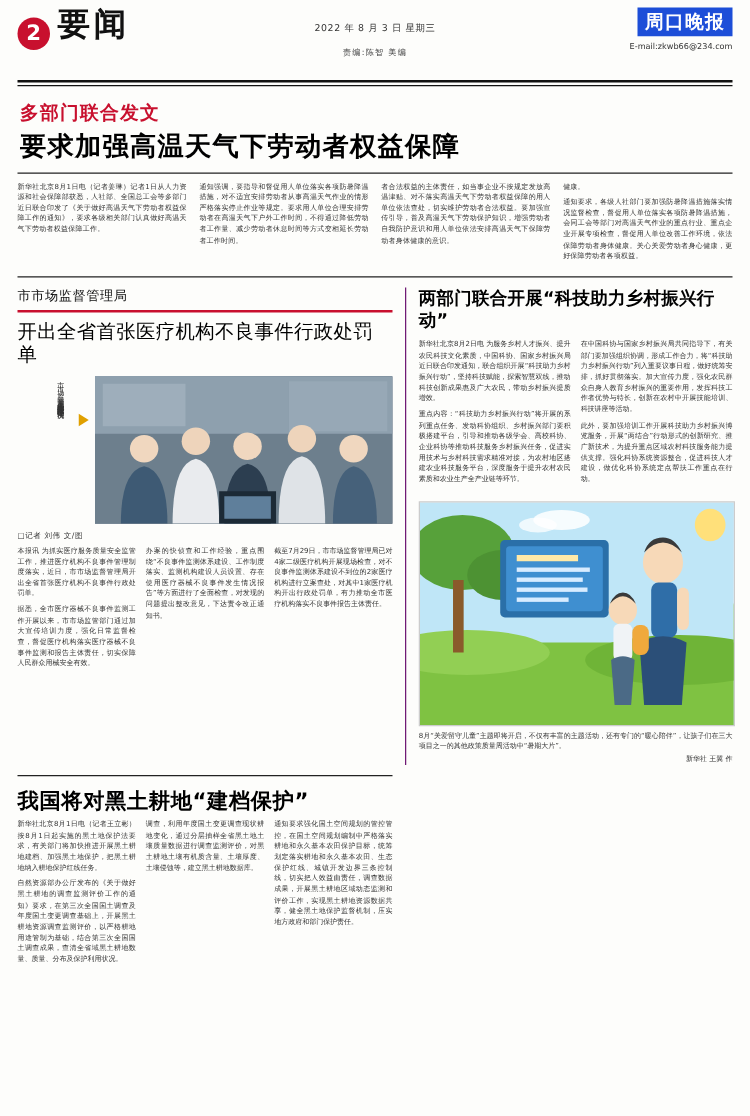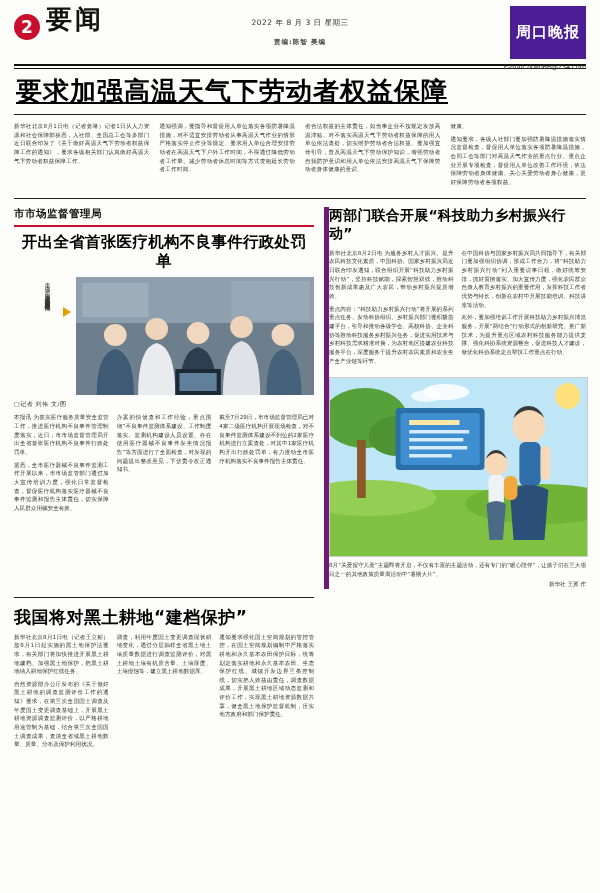--- a/index.html
+++ b/index.html
@@ -37,74 +37,73 @@
     font-family:"DejaVu Sans","Liberation Sans",sans-serif;
   }
   .masthead-center{
     position:absolute;left:50%;top:18px;transform:translateX(-50%);
     text-align:center;
   }
   .masthead-date{font-size:7.5px;color:#333;letter-spacing:.5px;}
   .masthead-editor{
     font-size:6.5px;color:#444;margin-top:10px;letter-spacing:1px;
     border:0;
-    font-weight:bold;
   }
   .masthead-right{
     position:absolute;right:0;top:6px;text-align:right;
   }
   .paper-logo{
     display:inline-block;
-    background:#4c1d95;color:#fff;
+    background:#1d4ed8;color:#fff;
     font-size:15px;font-weight:bold;letter-spacing:1px;
-    padding:17px 6px;
+    padding:2px 6px;
     font-family:Liberation Serif, serif;
   }
   .paper-email{font-size:6.5px;color:#333;margin-top:4px;}
   .rule-thick{height:2px;background:#111;margin:2px 0 0 0;}
   .rule-thin{height:1px;background:#111;margin-top:2px;}
 
   
   .lead{padding-top:8px;}
   .lead-kicker{
     font-size:15px;color:#c8102e;font-weight:bold;letter-spacing:1px;
     margin:4px 0 6px 2px;
   }
   .lead-headline{
-    font-size:26px;font-weight:bold;letter-spacing:1px;
-    line-height:1.12;margin:0 0 8px 2px;color:#000;text-decoration:underline;
+    font-size:21px;font-weight:bold;letter-spacing:1px;
+    line-height:1.12;margin:0 0 8px 2px;color:#000;
   }
   .lead-body{
     display:flex;gap:10px;
     border-top:1px solid #222;border-bottom:1px solid #222;
     padding:7px 0 7px 0;
   }
   .lead-col{
     flex:1;
     font-size:5.6px;line-height:1.55;
     text-align:justify;color:#333;
     letter-spacing:.2px;
   }
   .lead-col p{margin:0 0 4px 0;}
 
   
   .mid{
     display:flex;gap:10px;
     padding-top:8px;
   }
   .mid-left{width:300px;}
-  .mid-right{flex:1;border-left:5px solid #701a75;}
+  .mid-right{flex:1;border-left:1px solid #701a75;padding-left:10px;}
 
   .sub-kicker{
-    font-size:10.5px;font-weight:bold;color:#111;letter-spacing:.5px;
+    font-size:10.5px;font-weight:normal;color:#111;letter-spacing:.5px;
     margin:0 0 4px 0;
   }
   .sub-head{
-    font-size:15.5px;font-weight:bold;color:#000;letter-spacing:.3px;
-    line-height:1.25;margin:0 0 6px 0;text-align:center;
+    font-size:15.5px;font-weight:normal;color:#000;letter-spacing:.3px;
+    line-height:1.25;margin:0 0 6px 0;
   }
   .underline-red{height:2px;background:#c8102e;width:100%;margin-bottom:6px;}
 
   
   .photo{
     position:relative;
     background:linear-gradient(160deg,#8fa3b5 0%,#5f7386 40%,#3f5162 100%);
     overflow:hidden;
   }
   .photo-1{height:118px;width:100%;}
@@ -175,20 +174,21 @@
 
     <div class="masthead-right">
       <div class="paper-logo">周口晚报</div>
       <div class="paper-email">E-mail:zkwb66@234.com</div>
     </div>
   </div>
   <div class="rule-thick"></div>
   <div class="rule-thin"></div>
 
   <div class="lead">
+    <div class="lead-kicker">多部门联合发文</div>
     <div class="lead-headline">要求加强高温天气下劳动者权益保障</div>
     <div class="lead-body">
       <div class="lead-col">
           <p>新华社北京8月1日电（记者姜琳）记者1日从人力资源和社会保障部获悉，人社部、全国总工会等多部门近日联合印发了《关于做好高温天气下劳动者权益保障工作的通知》，要求各级相关部门认真做好高温天气下劳动者权益保障工作。</p>
         </div>
       <div class="lead-col">
           <p>通知强调，要指导和督促用人单位落实各项防暑降温措施，对不适宜安排劳动者从事高温天气作业的情形严格落实停止作业等规定。要求用人单位合理安排劳动者在高温天气下户外工作时间，不得通过降低劳动者工作量、减少劳动者休息时间等方式变相延长劳动者工作时间。</p>
         </div>
       <div class="lead-col">
           <p>者合法权益的主体责任，如当事企业不按规定发放高温津贴、对不落实高温天气下劳动者权益保障的用人单位依法查处，切实维护劳动者合法权益。要加强宣传引导，普及高温天气下劳动保护知识，增强劳动者自我防护意识和用人单位依法安排高温天气下保障劳动者身体健康的意识。</p>

